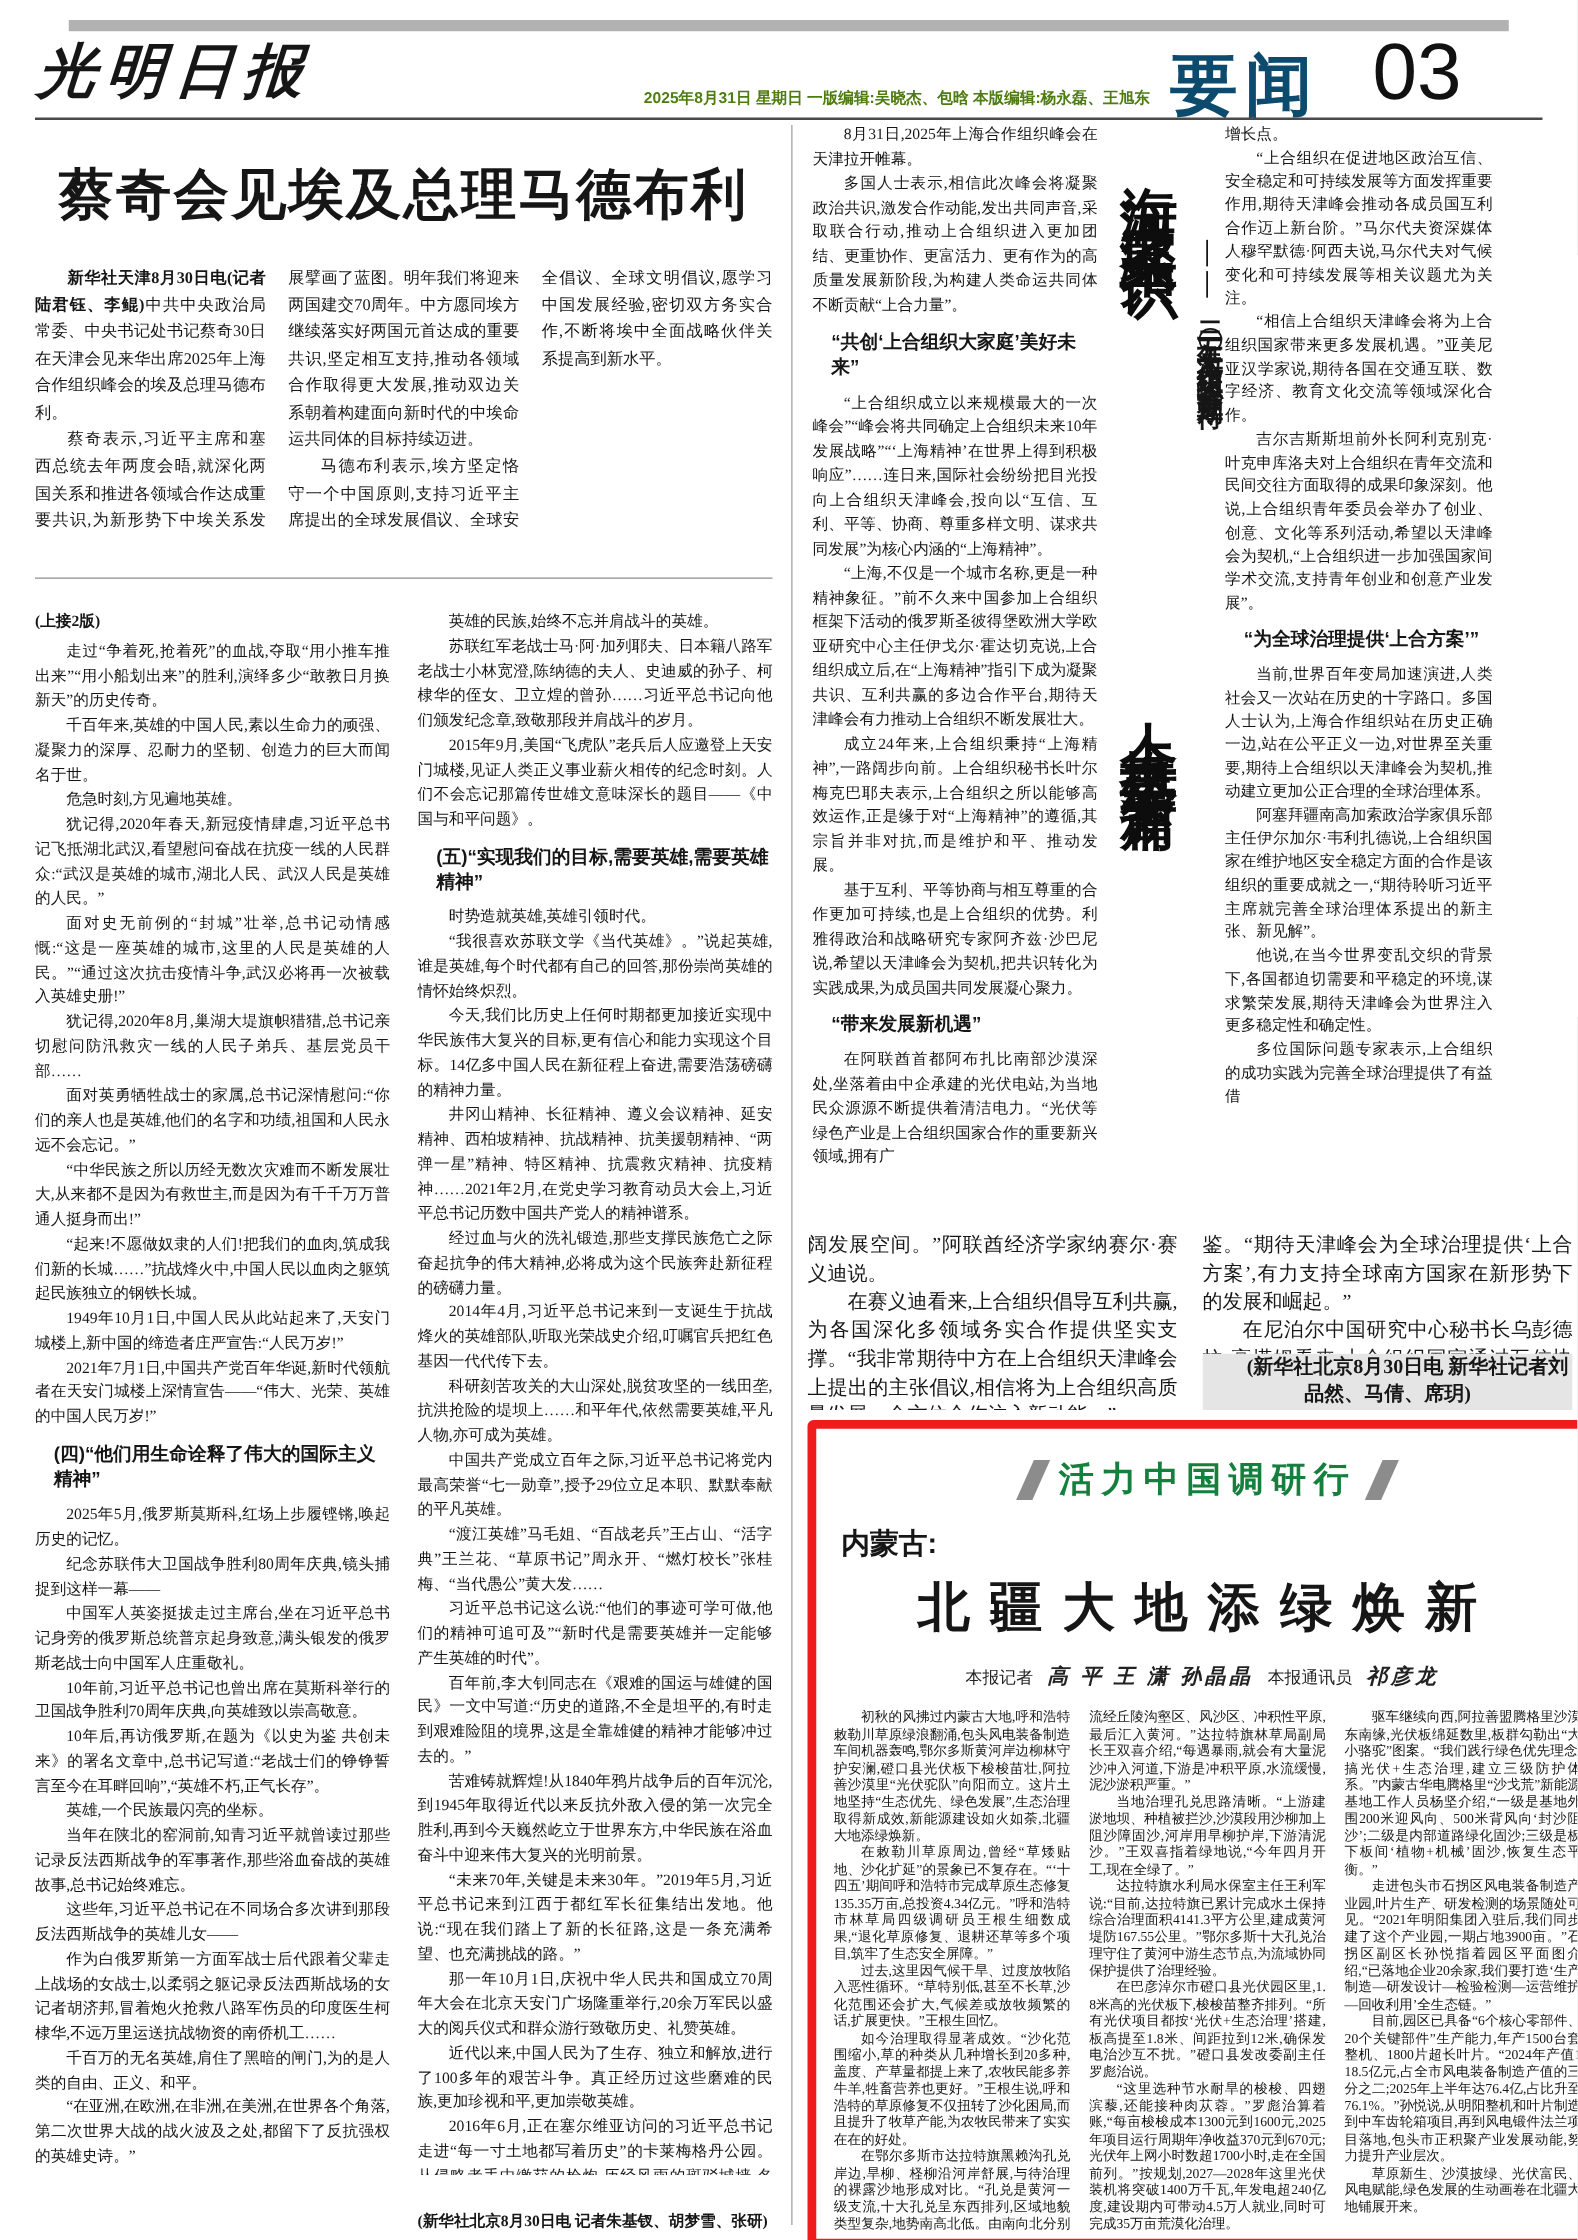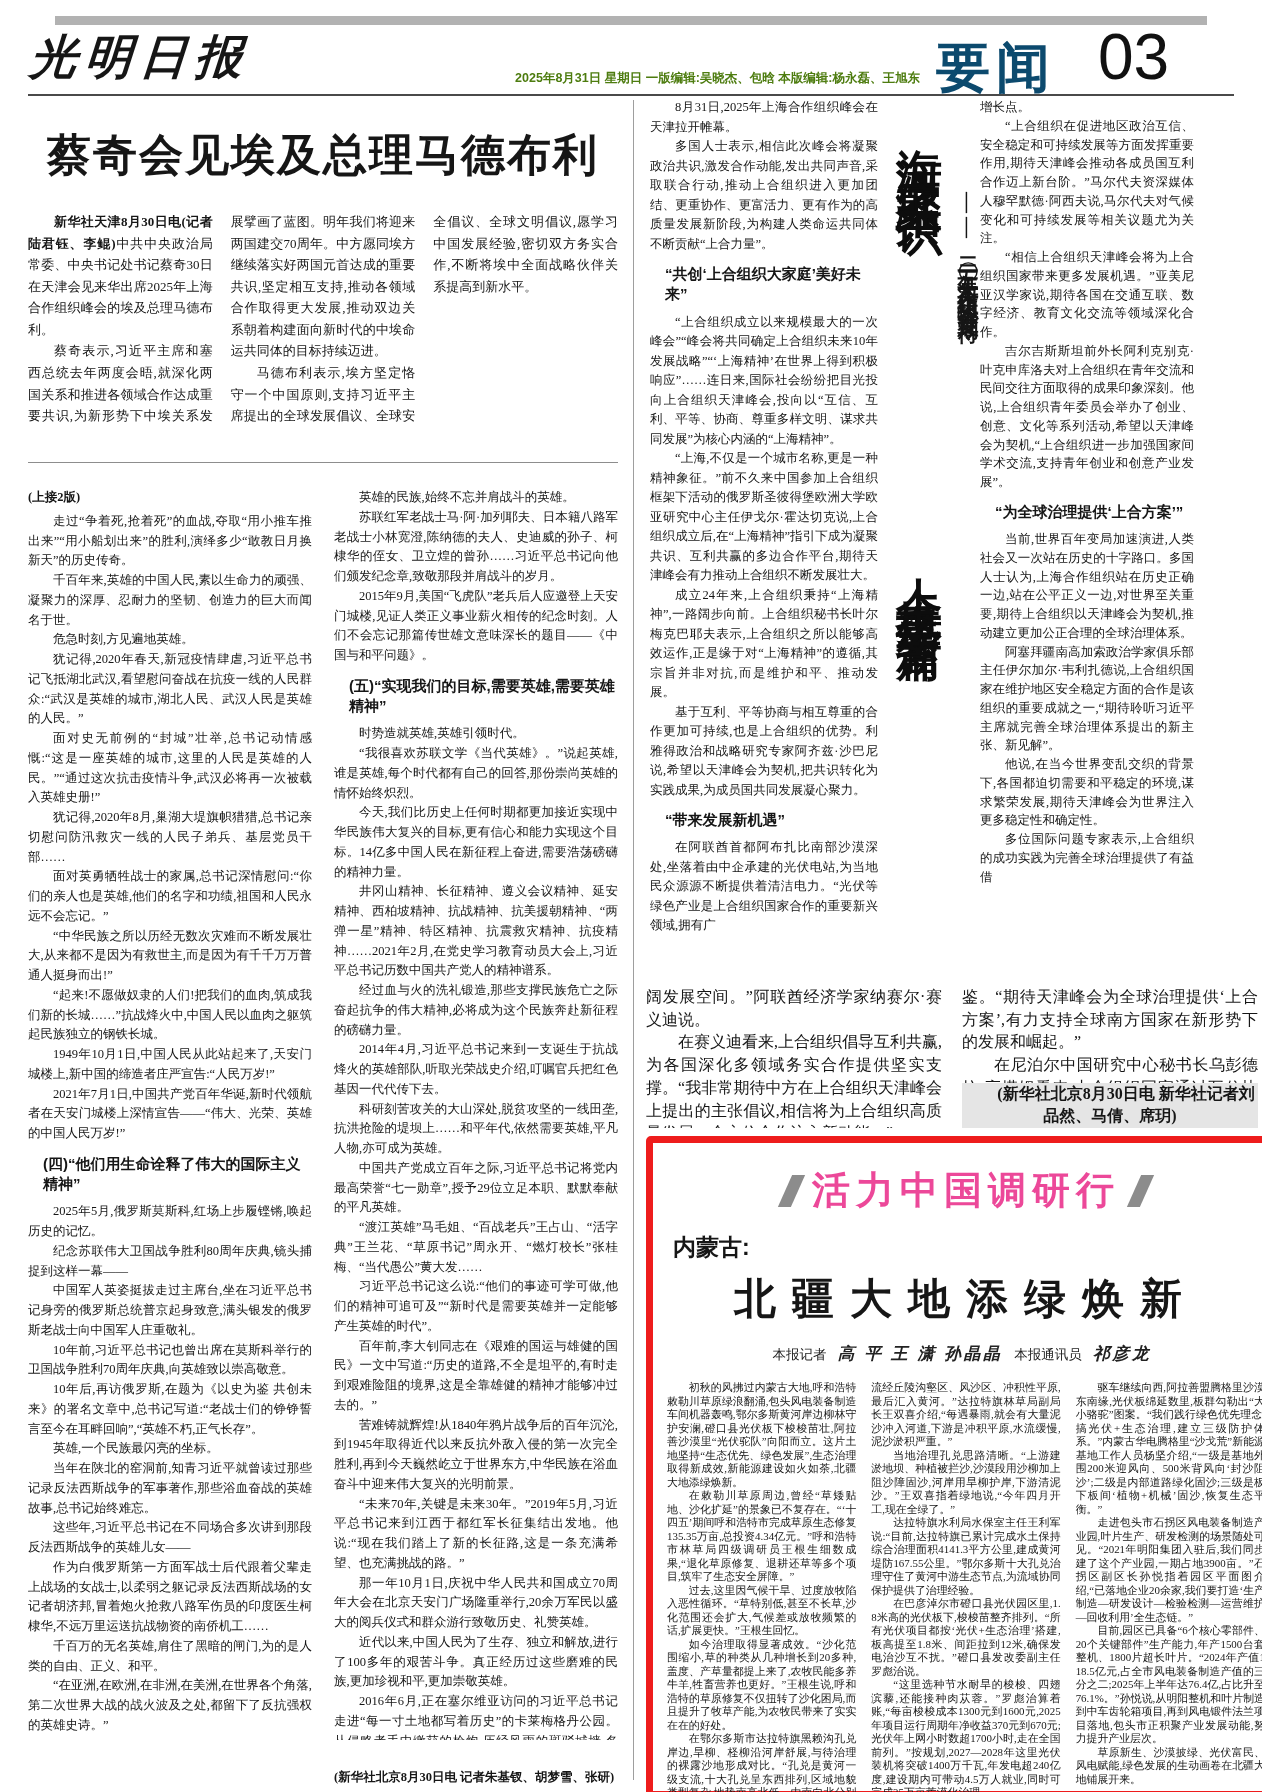--- a/index.html
+++ b/index.html
@@ -52,21 +52,21 @@
   #scobottom{left:646px;top:986px;width:612px;height:142px;display:flex;gap:20px;
              font-size:16px;line-height:1.42;}
   #scobottom .bcol{width:296px;height:142px;overflow:hidden;}
   #scobottom .bcol2{position:relative;}
   #scobottom .bcol2 .flow{height:108px;overflow:hidden;}
   #scobottom .bcol2 .byl{position:absolute;bottom:0;left:0;right:0;background:#e5e5e5;text-indent:2em;text-align:center;}
   
   #featbox{left:646px;top:1136px;width:598px;height:648px;border:7px solid #ee1c1c;
            border-radius:5px;background:#fff;padding:0 14px;box-sizing:content-box;}
   #featseries{display:flex;justify-content:center;align-items:center;gap:14px;margin-top:22px;}
-  #featseries .stext{font-size:38px;font-weight:900;color:#ec4899;letter-spacing:6px;
+  #featseries .stext{font-size:28px;font-weight:900;color:#15803d;letter-spacing:6px;
                      font-family:"Liberation Sans","DejaVu Sans",sans-serif;}
   .slash{display:inline-block;width:13px;height:32px;background:#8c8c8c;transform:skewX(-24deg);}
   #featkicker{margin:16px 0 0 6px;font-size:23px;font-weight:700;
               font-family:"Liberation Sans","DejaVu Sans",sans-serif;}
   #feathead{margin:8px 0 0 0;font-size:42px;font-weight:700;text-align:center;letter-spacing:16px;}
   #featby{margin:16px 0 0 0;text-align:center;font-size:13.5px;color:#222;}
   #featby .names{font-size:16.5px;font-weight:700;font-style:italic;letter-spacing:3px;padding:0 8px;}
   #featbody{margin-top:16px;columns:3;column-gap:15px;column-fill:auto;height:420px;overflow:hidden;
             font-size:10.9px;line-height:13.5px;}
 </style>

